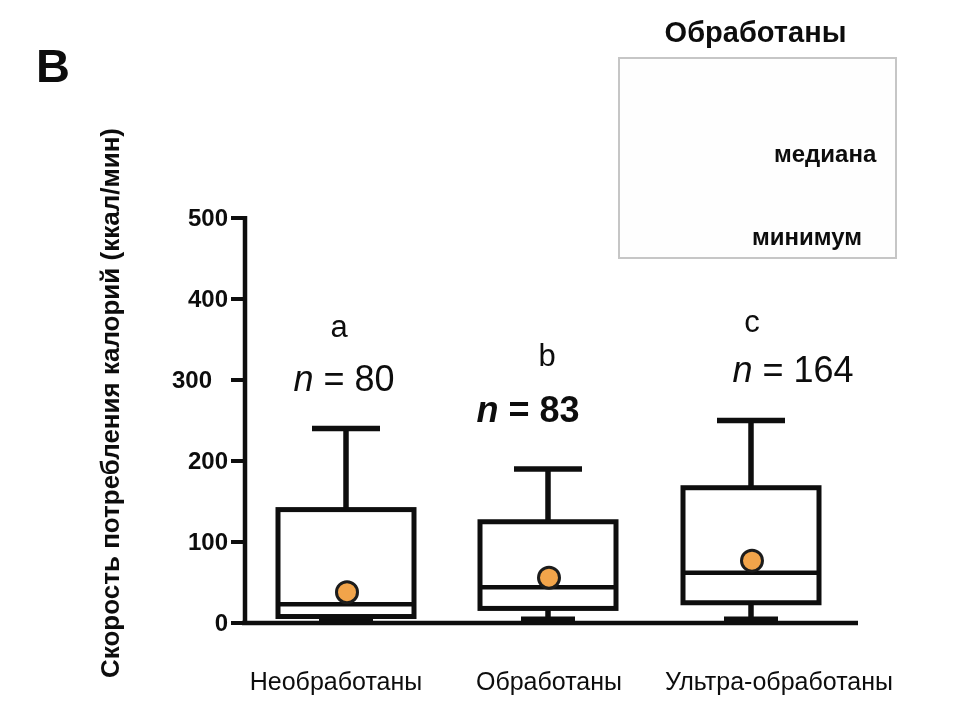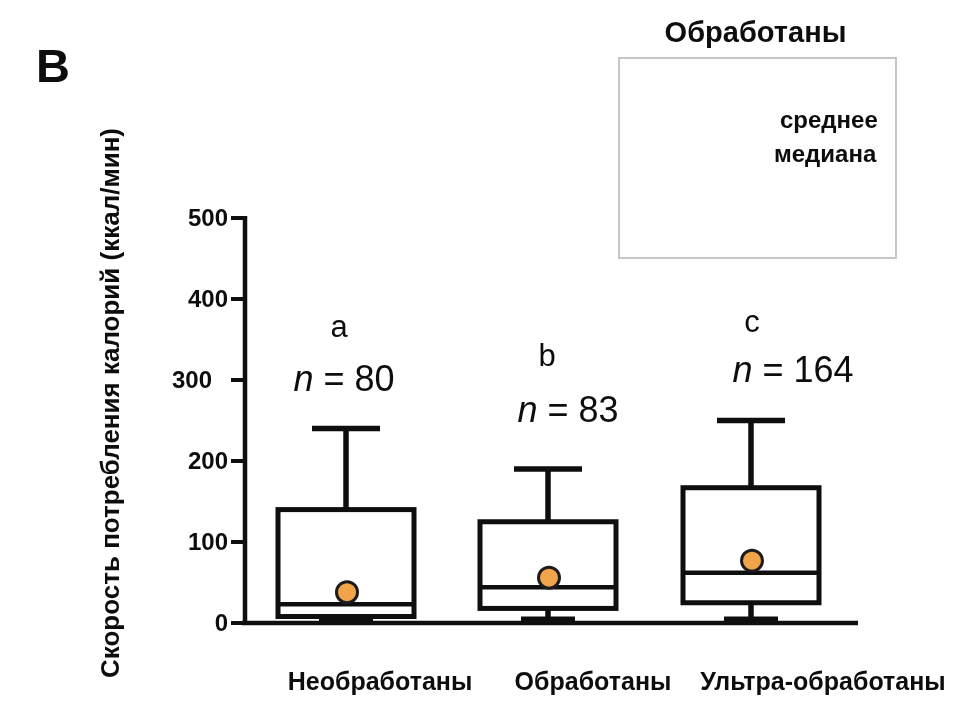--- a/index.html
+++ b/index.html
@@ -9,21 +9,21 @@
     overflow:hidden;
   }
   .abs { position:absolute; }
   .panel-label { left:36px; top:42px; font-size:47px; font-weight:700; line-height:1; }
   .y-label {
     left:110px; top:403px; transform:translate(-50%,-50%) rotate(-90deg);
     font-size:26px; font-weight:700; white-space:nowrap;
   }
   #plot-svg { left:0; top:0; }
   .tick-label { width:80px; text-align:right; font-size:24px; font-weight:700; transform:translateY(-52%); line-height:1; }
-  .cat-label { transform:translate(-50%,-50%); font-size:25px; font-weight:700; white-space:nowrap;margin-left:44px; }
+  .cat-label { transform:translate(-50%,-50%); font-size:25px; font-weight:400; white-space:nowrap; }
   .sig-letter { transform:translate(-50%,-50%); font-size:31px; font-weight:400; }
   .n-label { transform:translate(-50%,-50%); font-size:36px; font-weight:400; white-space:nowrap; }
   .n-label .it { font-style:italic; }
   .legend-frame { left:618px; top:57px; width:275px; height:198px; border:2px solid #c6c6c6; background:#fefefe; }
   .legend-title { left:618px; top:16px; width:275px; text-align:center; font-size:29px; font-weight:700; }
   .legend-label { transform:translateY(-50%); font-size:24px; font-weight:700; white-space:nowrap; }
   .lg-max    { left:747px; top:72px; }
   .lg-mean   { left:780px; top:120px; }
   .lg-median { left:774px; top:154px; }
   .lg-min    { left:752px; top:237px; }
@@ -91,33 +91,33 @@
     <g id="legend-arrows" stroke="#111111" stroke-width="3.4" stroke-dasharray="9 6" fill="none">
       <line x1="691" y1="70" x2="733" y2="70" marker-end="url(#arrhead)"></line>
       <line x1="706" y1="133" x2="758" y2="121" marker-end="url(#arrhead)"></line>
       <line x1="703" y1="154" x2="748" y2="154" marker-end="url(#arrhead)"></line>
       <line x1="691" y1="237" x2="733" y2="237" marker-end="url(#arrhead)"></line>
     </g>
   </svg>
 
   <div class="abs legend-frame" style="border-color: rgb(198, 198, 198);"></div>
   <div class="abs legend-title">Обработаны</div>
-  <div class="abs legend-label lg-mean">среднее</div>
   <div class="abs legend-label lg-median">медиана</div>
+  <div class="abs legend-label lg-min">минимум</div>
 
   <div id="dyn-labels">
       <div class="abs tick-label" style="left: 148px; top: 623px;">0</div>
       <div class="abs tick-label" style="left: 148px; top: 542px;">100</div>
       <div class="abs tick-label" style="left: 148px; top: 461px;">200</div>
       <div class="abs tick-label" style="left: 132px; top: 380px;">300</div>
       <div class="abs tick-label" style="left: 148px; top: 299px;">400</div>
       <div class="abs tick-label" style="left: 148px; top: 218px;">500</div>
       <div class="abs sig-letter" style="left: 339px; top: 327px;">a</div>
       <div class="abs n-label" style="left: 344px; top: 379px;"><span class="it">n</span><span> = 80</span></div>
       <div class="abs cat-label" style="left: 336px; top: 681px;">Необработаны</div>
       <div class="abs sig-letter" style="left: 547px; top: 356px;">b</div>
-      <div class="abs n-label" style="left: 568px; top: 410px;"><span class="it">n</span><span> = 83</span></div>
+      <div class="abs n-label" style="left: 528px; top: 410px; font-weight: bold;"><span class="it">n</span><span> = 83</span></div>
       <div class="abs cat-label" style="left: 549px; top: 681px;">Обработаны</div>
       <div class="abs sig-letter" style="left: 752px; top: 322px;">c</div>
       <div class="abs n-label" style="left: 762px; top: 370px; margin-left: 31px;"><span class="it">n</span><span> = 164</span></div>
       <div class="abs cat-label" style="left: 779px; top: 681px;">Ультра-обработаны</div>
     </div>
 </div>
 
 </body></html>

